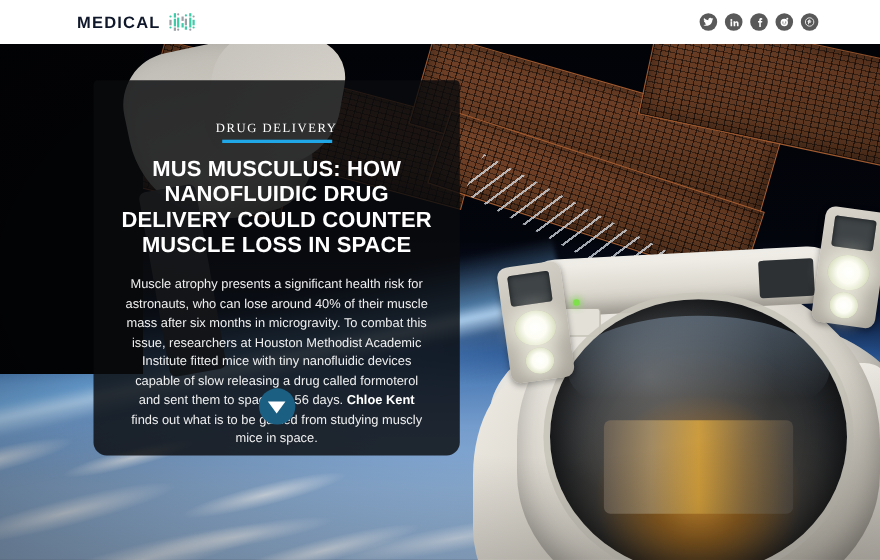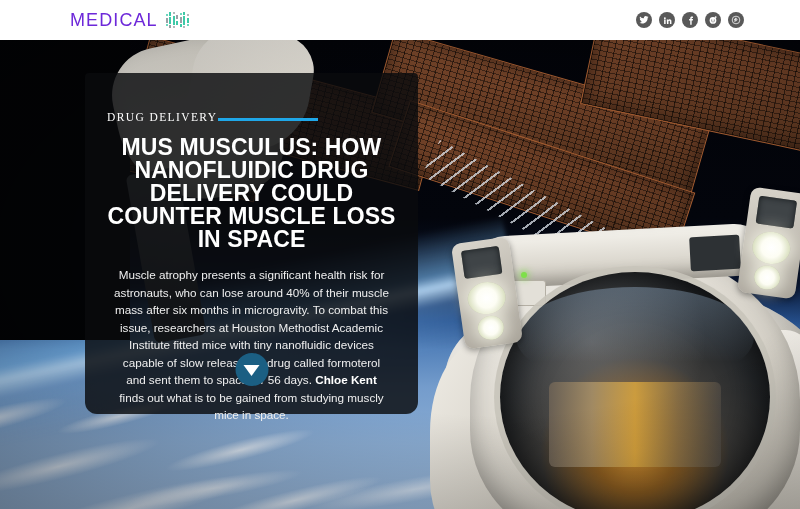--- a/index.html
+++ b/index.html
@@ -11,21 +11,21 @@
   
   .header {
     position:absolute; top:0; left:0; width:800px; height:40px;
     background:#ffffff; z-index:40;
     display:flex; align-items:center; justify-content:space-between;
     padding:0 56px 0 70px;
   }
   .brand { display:flex; align-items:center; gap:6px; }
   .brand-word {
     font-family:"Liberation Sans", sans-serif;
-    font-size:18px; letter-spacing:1.1px; color:#6d28d9; font-weight:400;
+    font-size:15px; letter-spacing:1.1px; color:#0f172a; font-weight:700;
     white-space:nowrap;
   }
   .brand-mark { display:flex; align-items:center; gap:1.5px; height:18px; padding:0 2px;}
   .bm-col { display:flex; flex-direction:column; align-items:center; justify-content:center; gap:1.2px; height:18px; }
 
   .socials { display:flex; align-items:center; gap:7px; }
   .soc {
     width:16px; height:16px; border-radius:50%;
     background:#595959; display:flex; align-items:center; justify-content:center;
     cursor:pointer;
@@ -196,30 +196,30 @@
   
   .card {
     position:absolute; left:85px; top:73px; width:333px; height:341px;
     background:rgba(10,11,14,.82);
     border-radius:4px 4px 12px 12px;
     z-index:30;
     padding:38px 22px 0 22px;
     text-align:center;
     color:#ffffff;
   }
-  .kicker-wrap { display:flex; flex-direction:row; align-items:center; }
+  .kicker-wrap { display:flex; flex-direction:column; align-items:center; }
   .kicker {
     font-size:11.5px; letter-spacing:1.4px; color:#ffffff; font-weight:400;
     font-family:"Liberation Serif", serif;
   }
   .kicker-rule { width:100px; height:3px; background:#1fa7e8; margin-top:4px; }
 
   .headline {
     margin-top:13px;
-    font-size:23px; line-height:23px; font-weight:700; letter-spacing:.1px;
+    font-size:20px; line-height:23px; font-weight:700; letter-spacing:.1px;
     color:#ffffff; text-transform:uppercase;
     font-family:"Liberation Sans", sans-serif;
   }
   .standfirst {
     margin-top:15px;
     font-size:11.7px; line-height:17.5px; color:#efefef; font-weight:400;
     padding:0 6px;
   }
   .standfirst b { font-weight:700; color:#ffffff; }
 

